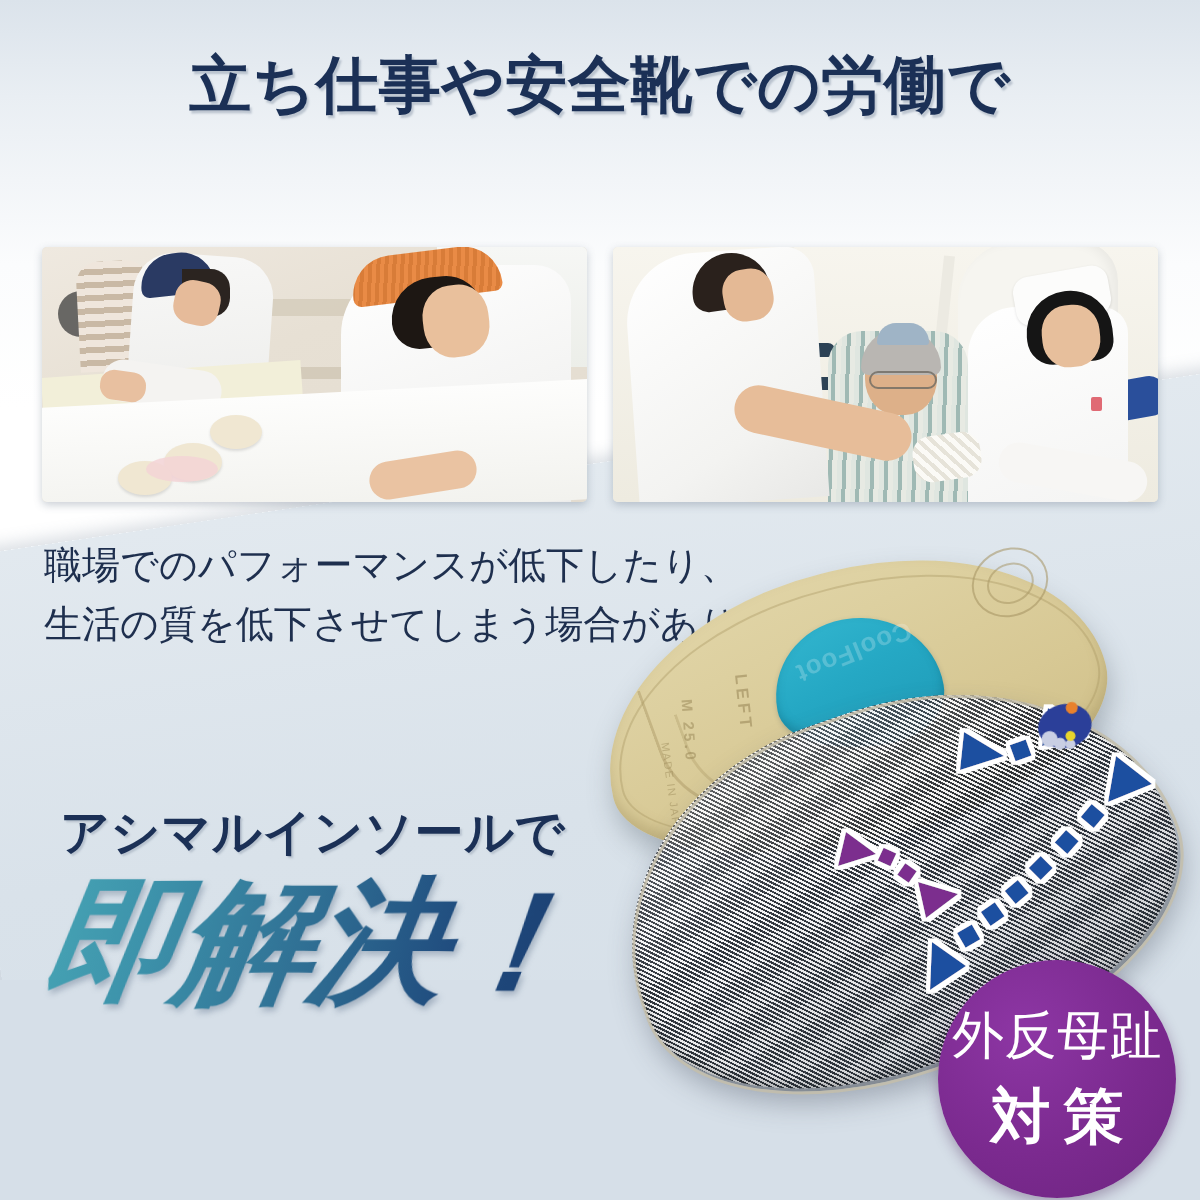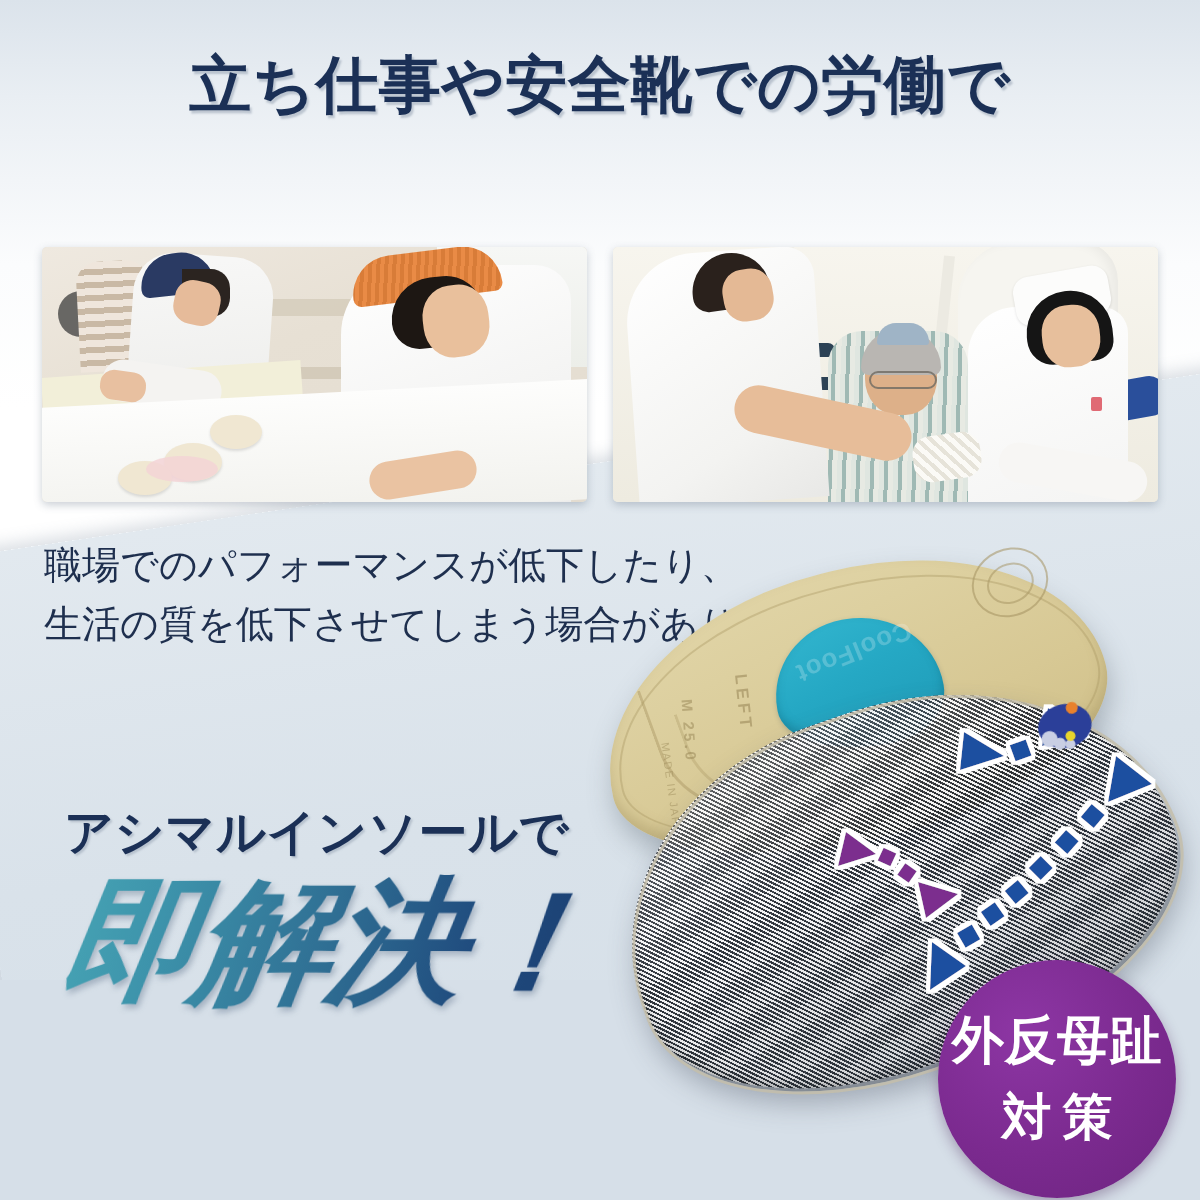--- a/index.html
+++ b/index.html
@@ -207,25 +207,25 @@
   .arrows{position:absolute;left:0;top:0;width:640px;height:530px;pointer-events:none;}
 
   
   .badge{
     position:absolute;left:938px;top:960px;width:238px;height:238px;border-radius:50%;
     background:radial-gradient(circle at 36% 30%,#8d36a4 0%,#7b2a8f 55%,#6d2480 100%);
     box-shadow:0 5px 14px rgba(60,20,75,.35);
     display:flex;flex-direction:column;align-items:center;justify-content:center;
     z-index:11;
   }
-  .badge .l1{color:#fff;font-weight:bold;font-size:52px;line-height:1.06;letter-spacing:.01em;}
-  .badge .l2{color:#fff;font-weight:bold;font-size:50px;line-height:1.12;letter-spacing:.22em;margin-top:20px;padding-left:.22em;}
-
-  
-  .solve{position:absolute;left:64px;top:800px;z-index:9;}
+  .badge .l1{color:#fff;font-weight:normal;font-size:52px;line-height:1.06;letter-spacing:.01em;}
+  .badge .l2{color:#fff;font-weight:bold;font-size:60px;line-height:1.12;letter-spacing:.22em;margin-top:20px;padding-left:.22em;}
+
+  
+  .solve{position:absolute;left:46px;top:800px;z-index:9;text-align:center;}
   .solve .sub{
     color:#1b3056;font-weight:bold;font-size:49px;letter-spacing:.01em;white-space:nowrap;
     text-shadow:2px 2px 2px rgba(120,135,155,.35);
   }
   .solve .big{
     margin-top:8px;font-weight:bold;font-size:136px;line-height:1;white-space:nowrap;
     font-style:italic;letter-spacing:-.02em;
     background:linear-gradient(95deg,#46a3b4 0%,#3d93ab 18%,#2f6e93 50%,#1f4a7d 78%,#1b3f72 100%);
     -webkit-background-clip:text;background-clip:text;color:transparent;
     -webkit-text-fill-color:transparent;

